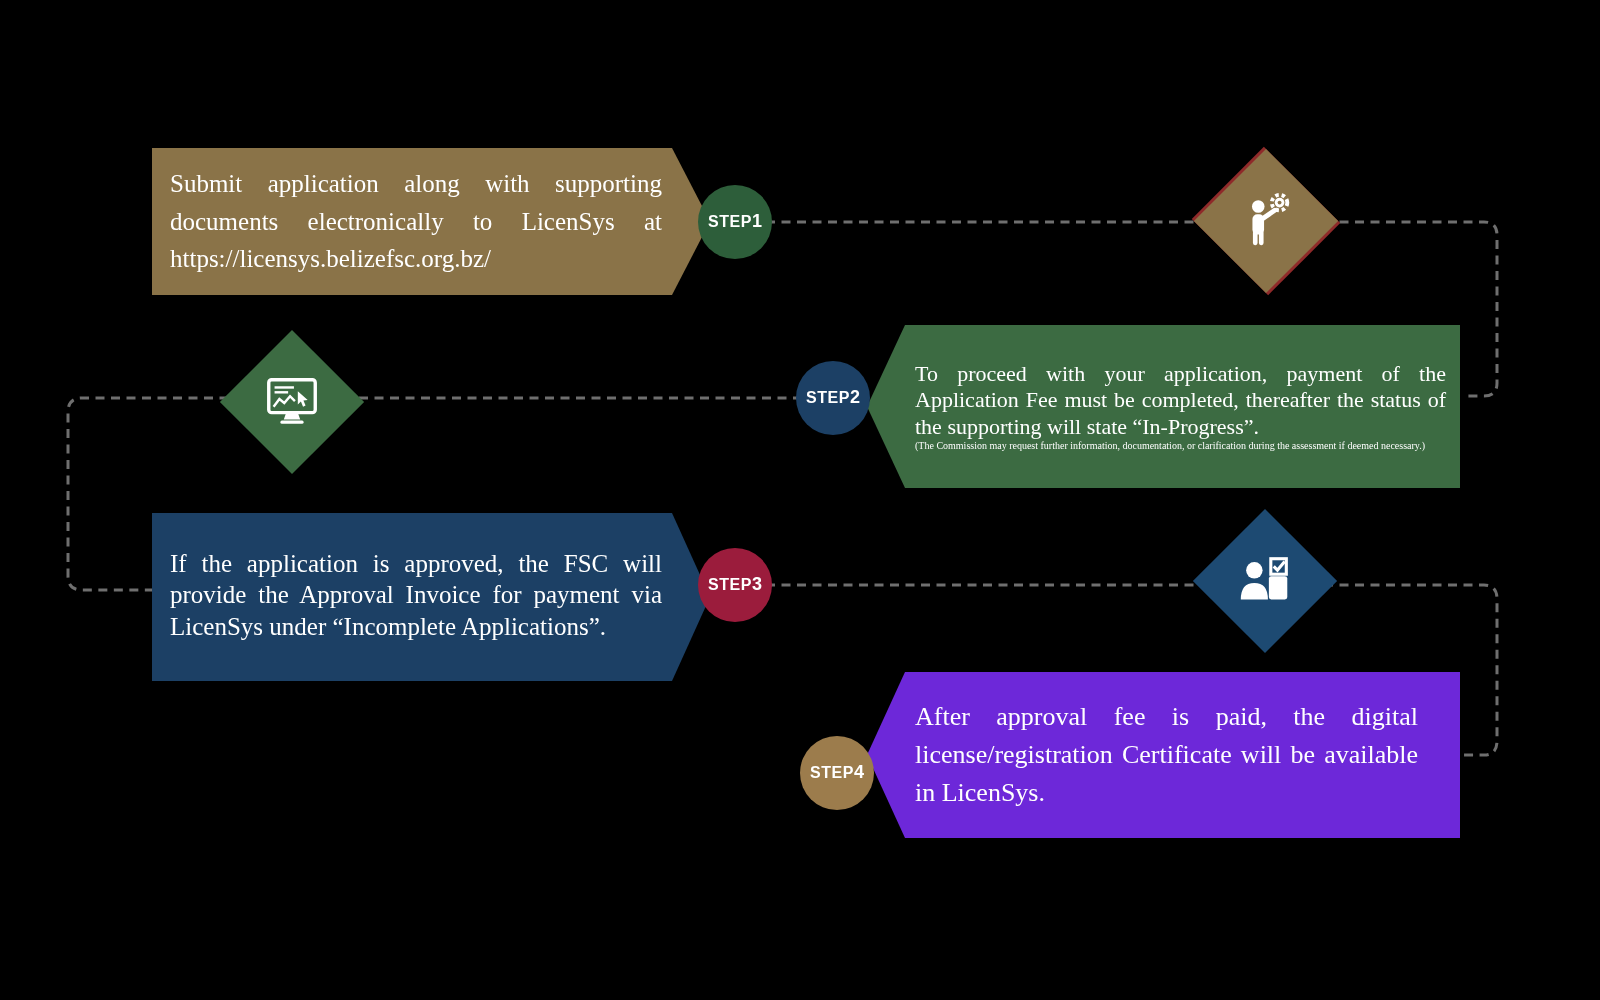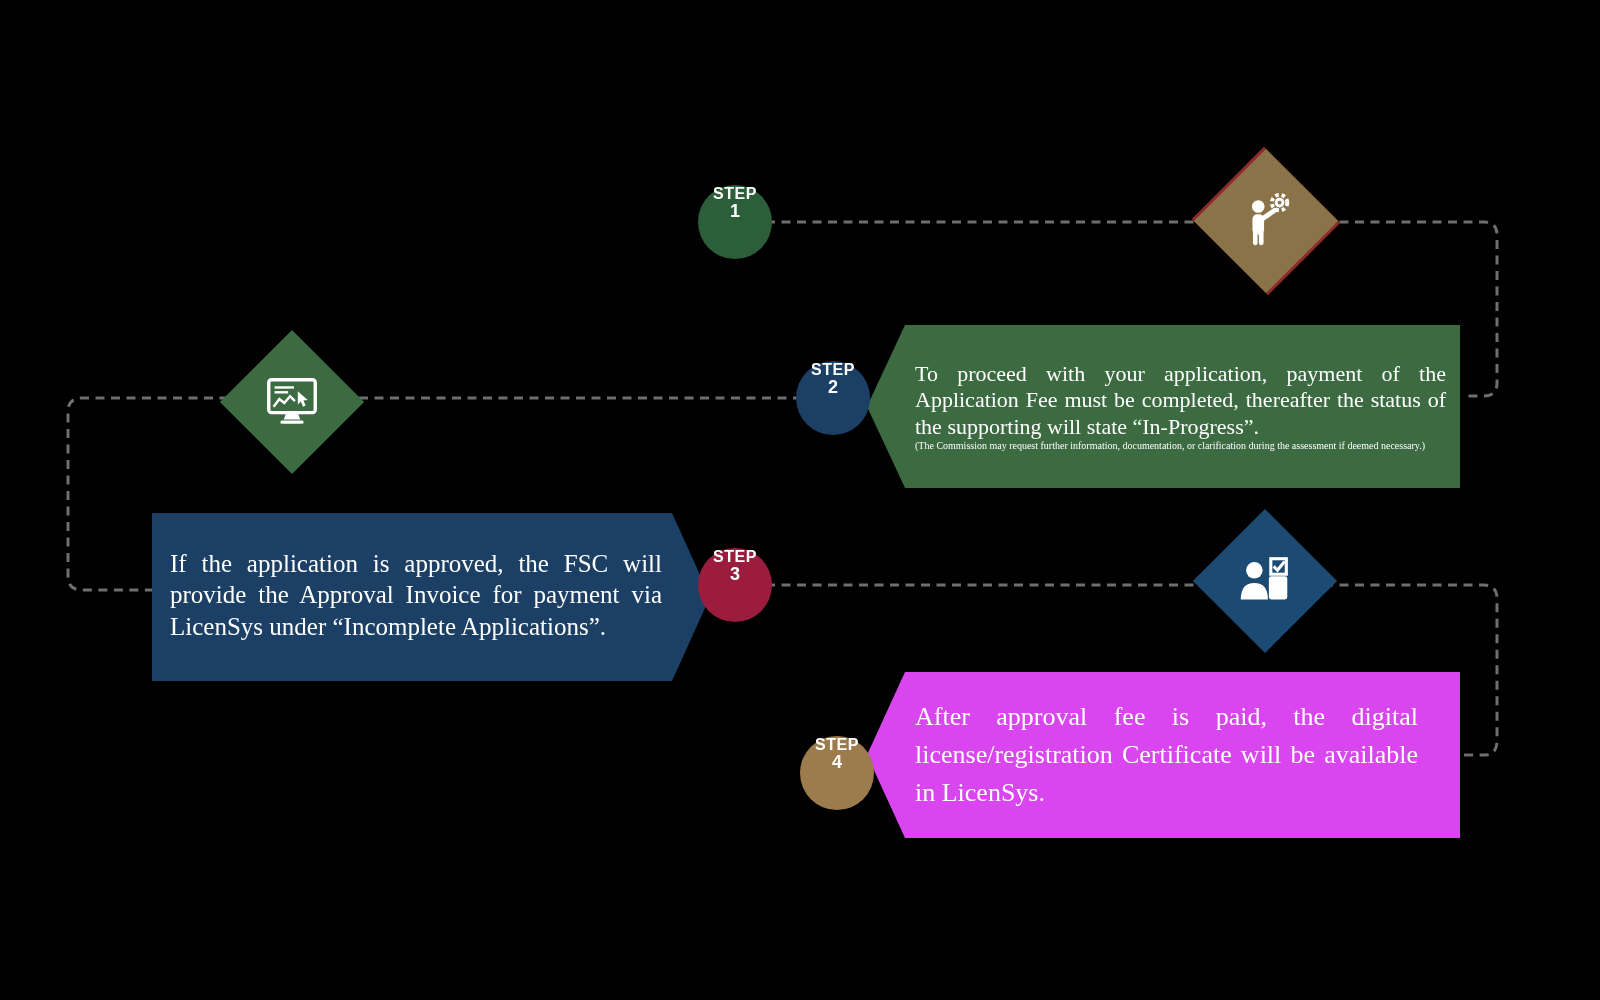--- a/index.html
+++ b/index.html
@@ -22,21 +22,21 @@
   .point-left{clip-path:polygon(38px 0, 100% 0, 100% 100%, 38px 100%, 0 50%);}
 
   .t1{font-size:25px;line-height:1.5;}
   .t2{font-size:22px;line-height:1.2;}
   .t3{font-size:25px;line-height:1.25;}
   .t4{font-size:26px;line-height:1.45;}
   .note{font-size:10px;line-height:1.18;margin-top:9px;text-align:justify;}
 
   .step-circle{
     position:absolute;z-index:4;width:74px;height:74px;border-radius:50%;
-    display:flex;flex-direction:column;align-items:center;justify-content:flex-start;
+    display:flex;flex-direction:row;align-items:center;justify-content:center;
     color:#fff;font-family:"Liberation Sans", sans-serif;font-weight:bold;line-height:1.08;
   }
   .s-label{font-size:16px;letter-spacing:.5px;}
   .s-num{font-size:18px;}
 
   .diamond-wrap{position:absolute;z-index:3;width:102px;height:102px;}
   .diamond{position:absolute;left:0;top:0;right:0;bottom:0;transform:rotate(45deg);}
   .diamond-accent{position:absolute;left:-3px;top:0;right:-3px;bottom:0;transform:rotate(45deg);background:#8F2A2A;}
   .dicon{position:absolute;left:50%;top:50%;transform:translate(-50%,-50%);width:62px;height:62px;z-index:5;}
 </style>
@@ -44,20 +44,23 @@
 <body>
 
 <div class="stage">
 
   <svg class="connectors" viewBox="0 0 1600 1000">
     <path d="M 735 222 H 1484 Q 1497 222 1497 235 V 383 Q 1497 396 1484 396 H 1463"></path>
     <path d="M 833 398 H 82 Q 68 398 68 412 V 576 Q 68 590 82 590 H 155"></path>
     <path d="M 735 585 H 1484 Q 1497 585 1497 599 V 741 Q 1497 755 1484 755 H 1463"></path>
   </svg>
 
+  <div class="banner point-right" style="left:152px;top:148px;width:558px;height:147px;background:#8A7348;padding:16px 48px 16px 18px;">
+    <p class="t1">Submit application along with supporting documents electronically to LicenSys at https://licensys.belizefsc.org.bz/</p>
+  </div>
   <div class="step-circle" style="left:698px;top:185px;background:#2D5E3A;">
     <span class="s-label">STEP</span>
     <span class="s-num">1</span>
   </div>
   <div class="diamond-wrap" style="left:1215px;top:170px;">
     <div class="diamond-accent"></div>
     <div class="diamond" style="background:#8A7348;"></div>
     <svg class="dicon" viewBox="0 0 64 64">
       <g fill="#fff">
         <circle cx="24" cy="17" r="6.5"></circle>
@@ -104,21 +107,21 @@
     <div class="diamond" style="background:#1D4A72;"></div>
     <svg class="dicon" viewBox="0 0 64 64">
       <circle cx="21" cy="21" r="8.5" fill="#fff"></circle>
       <path d="M7 51 q0-17 14-17 q14 0 14 17 z" fill="#fff"></path>
       <rect x="36" y="27" width="19" height="24" rx="2.5" fill="#fff"></rect>
       <rect x="38" y="9" width="16" height="16" fill="none" stroke="#fff" stroke-width="3.2"></rect>
       <path d="M41 17 l3.8 3.8 7.5-9" fill="none" stroke="#fff" stroke-width="3.2"></path>
     </svg>
   </div>
 
-  <div class="banner point-left" style="left:867px;top:672px;width:593px;height:166px;background:#d946ef;padding:14px 42px 14px 48px;justify-content:center;">
+  <div class="banner point-left" style="left:867px;top:672px;width:593px;height:166px;background:#6d28d9;padding:14px 42px 14px 48px;justify-content:center;">
     <p class="t4">After approval fee is paid, the digital license/registration Certificate will be available in LicenSys.</p>
   </div>
   <div class="step-circle" style="left:800px;top:736px;background:#9C7C4C;">
     <span class="s-label">STEP</span>
     <span class="s-num">4</span>
   </div>
 
 </div>
 
 </body></html>

